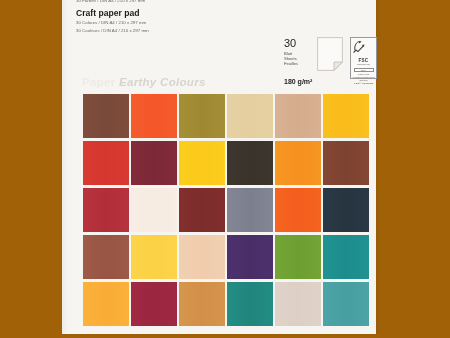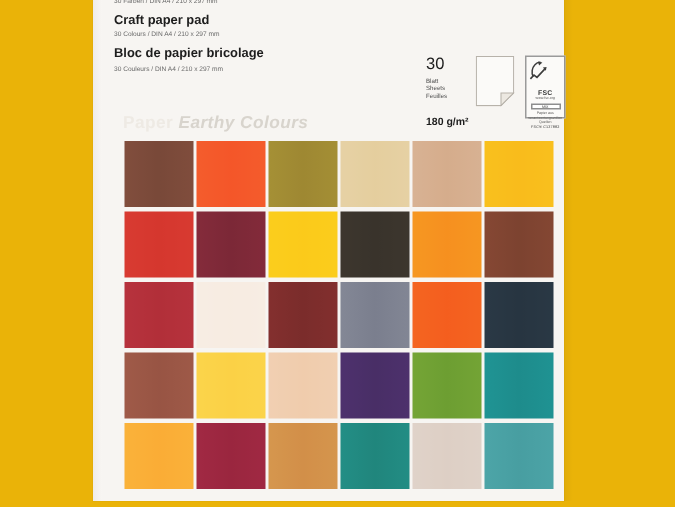--- a/index.html
+++ b/index.html
@@ -8,21 +8,21 @@
     padding: 0;
     background: #ffffff;
   }
   body {
     font-family: "Liberation Sans", sans-serif;
   }
   #stage {
     position: relative;
     width: 450px;
     height: 338px;
-    background: #eab308;
+    background: #a16207;
     overflow: hidden;
   }
 
   
   #product {
     position: absolute;
     left: 62px;
     top: -4px;
     width: 314px;
     height: 338px;
@@ -196,21 +196,20 @@
 <body>
 
 <div id="stage">
 
   <div id="product">
 
     <div class="header">
       <p class="subline">30 Farben / DIN A4 / 210 x 297 mm</p>
       <p class="title-main">Craft paper pad</p>
       <p class="subline">30 Colours / DIN A4 / 210 x 297 mm</p>
-      <p class="title-main">Bloc de papier bricolage</p>
       <p class="subline">30 Couleurs / DIN A4 / 210 x 297 mm</p>
     </div>
 
     <div class="badge-area">
 
       <div class="sheets-block">
         <div class="sheets-count">30</div>
         <div class="sheets-words">
           <div class="sheets-word">Blatt</div>
           <div class="sheets-word">Sheets</div>

